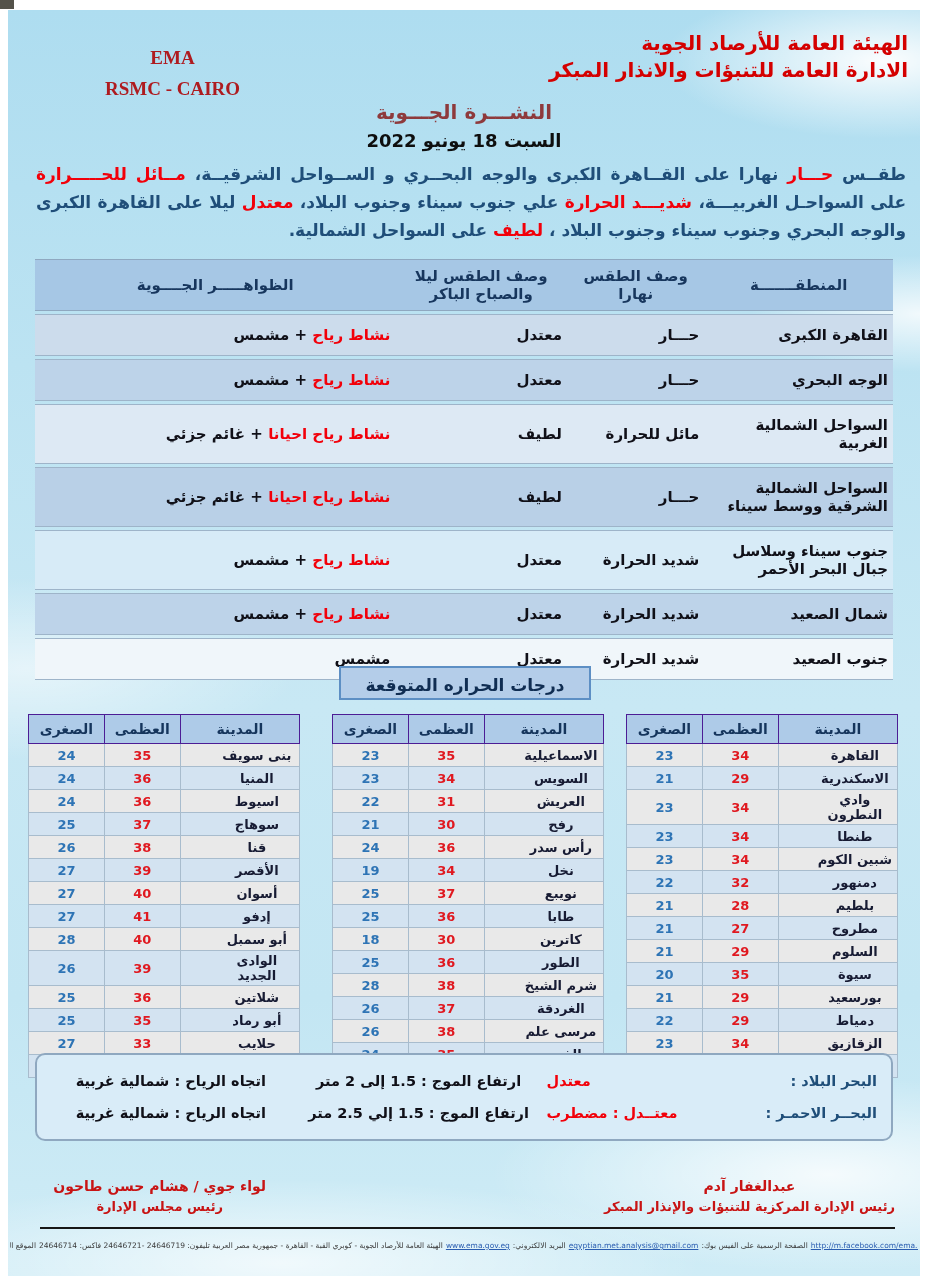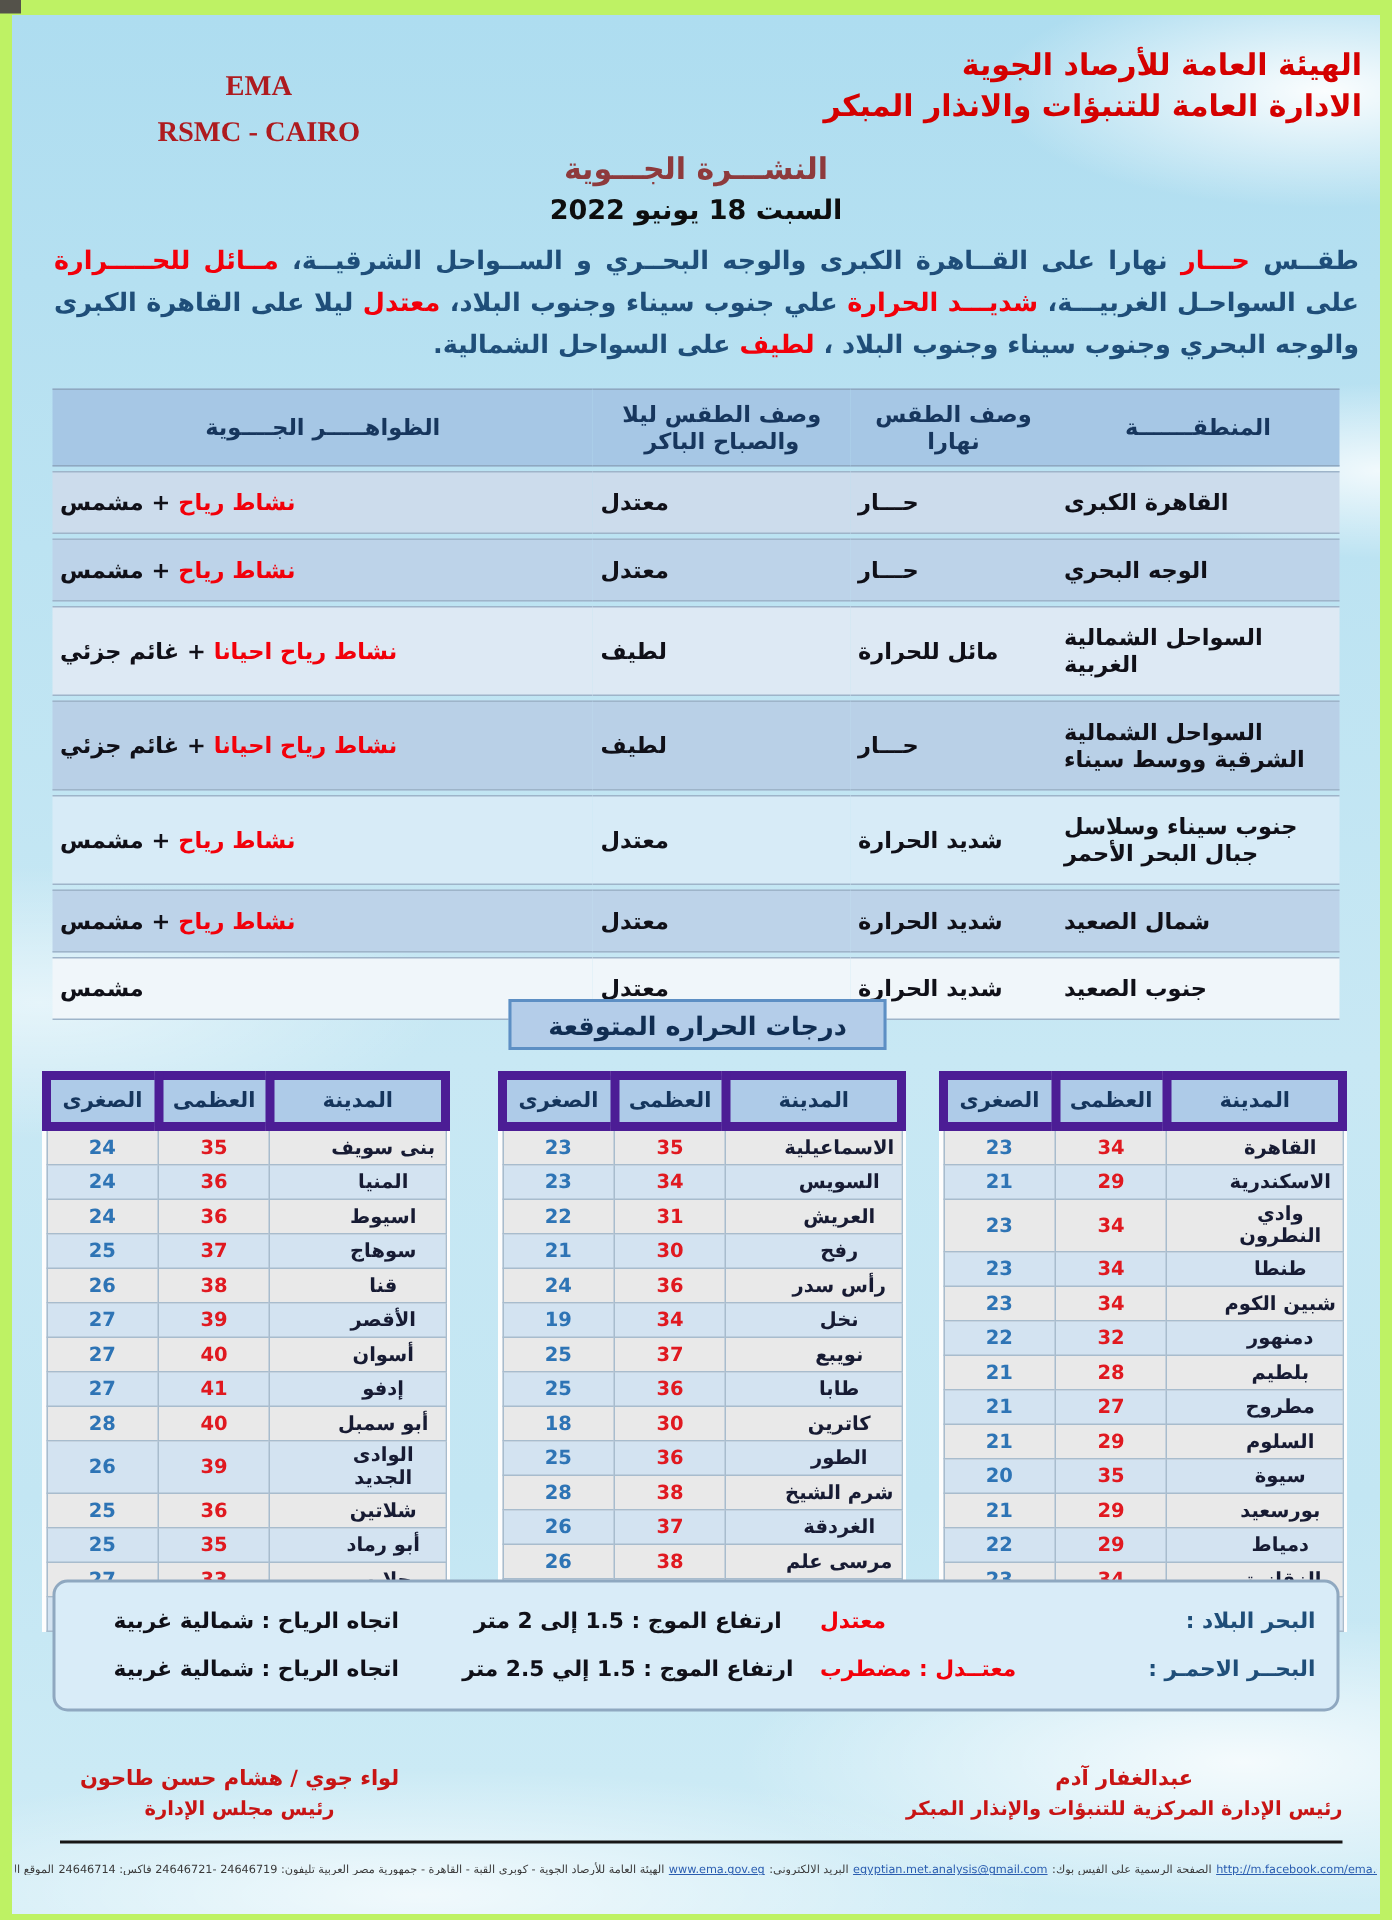--- a/index.html
+++ b/index.html
@@ -1,16 +1,16 @@
 <!DOCTYPE html>
 <html lang="ar"><head>
 <meta charset="utf-8">
 <style>
   html,body{margin:0;padding:0;background:#d9d9d9;}
-  .page{position:relative;width:928px;height:1280px;background:#bef264;overflow:hidden;
+  .page{position:relative;width:928px;height:1280px;background:#ffffff;overflow:hidden;
         font-family:"DejaVu Sans",sans-serif;}
   .corner{position:absolute;left:0;top:0;width:14px;height:9px;background:#54524a;}
   .sky{position:absolute;left:8px;top:10px;width:912px;height:1266px;
     background:
       radial-gradient(ellipse 340px 120px at 96% 4%, rgba(255,255,255,.95), rgba(255,255,255,0) 65%),
       radial-gradient(ellipse 260px 90px at 100% 24%, rgba(255,255,255,.8), rgba(255,255,255,0) 65%),
       radial-gradient(ellipse 420px 140px at 2% 52%, rgba(255,255,255,.55), rgba(255,255,255,0) 65%),
       radial-gradient(ellipse 520px 150px at 90% 92%, rgba(255,255,255,.8), rgba(255,255,255,0) 65%),
       radial-gradient(ellipse 600px 120px at 30% 99%, rgba(255,255,255,.7), rgba(255,255,255,0) 70%),
       linear-gradient(180deg,#aeddf0 0%,#bce3f2 28%,#c8e8f4 55%,#c3e6f3 78%,#cfecf6 100%);}
@@ -25,37 +25,37 @@
     color:#0e0e0e;font-size:18px;font-weight:bold;}
   
   .para{position:absolute;left:36px;right:22px;top:160px;direction:rtl;text-align:justify;
     font-size:17px;font-weight:bold;color:#1f4e79;line-height:28px;}
   .seg-blue{color:#1f4e79;} .seg-red{color:#f2000a;}
   
   .wtable{position:absolute;left:35px;top:256px;width:858px;direction:rtl;
     border-collapse:separate;border-spacing:0 3px;table-layout:fixed;}
   .wtable th{background:#a6c7e5;color:#17365d;font-size:15px;font-weight:bold;
     padding:7px 3px;border-top:1px solid #8fa8c0;border-bottom:1px solid #8fa8c0;}
-  .wtable td{font-size:15px;font-weight:bold;padding:11px 5px;text-align:left;
+  .wtable td{font-size:15px;font-weight:bold;padding:11px 5px;text-align:right;
     border-top:1px solid #9eb4c9;border-bottom:1px solid #9eb4c9;color:#101018;}
   .col-region{width:22%;} .col-day{width:16%;} .col-night{width:20%;} .col-phen{width:42%;}
   .wrow.r1 td{background:#ccdcec;} .wrow.r2 td{background:#bdd3e9;}
   .wrow.r3 td{background:#dde9f4;} .wrow.r4 td{background:#b9d0e7;}
   .wrow.r5 td{background:#d7ebf7;} .wrow.r6 td{background:#bdd3e9;}
   .wrow.r7 td{background:#f0f6fa;}
   .phen-red{color:#f2000a;} .phen-black{color:#101018;}
   
   .theading{position:absolute;left:339px;top:666px;width:252px;height:34px;direction:rtl;
     background:#b4cde9;border:2px solid #5d8fc4;border-radius:0;color:#102d52;
     font-size:17px;font-weight:bold;text-align:center;line-height:34px;box-sizing:border-box;}
   
   .ttable{position:absolute;top:714px;width:272px;border-collapse:collapse;direction:rtl;background:#fdfdfd;}
   #tbl-right{left:626px;} #tbl-middle{left:332px;} #tbl-left{left:28px;}
   .ttable th{background:#aecbe8;color:#15355c;font-size:14px;font-weight:bold;
-    padding:6px 2px;border:6px solid #4c1d95;}
+    padding:6px 2px;border:1px solid #4c1d95;}
   .ttable td{font-size:13px;font-weight:bold;text-align:center;padding:2px;border:1px solid #a8bccd;height:18px;}
   .ttable tbody tr:nth-child(odd) td{background:#e9e9e9;}
   .ttable tbody tr:nth-child(even) td{background:#d3e3f1;}
   .col-city{width:44%;} .col-max{width:28%;} .col-min{width:28%;}
   td.city{color:#171b33;padding-left:36px;} td.tmax{color:#e01920;} td.tmin{color:#2e74b5;}
   
   .sea{position:absolute;left:35px;top:1053px;width:858px;height:88px;direction:rtl;
     background:#d9ecf8;border:2px solid #8fa8c0;border-radius:10px;box-sizing:border-box;
     display:flex;flex-direction:column;justify-content:space-evenly;padding:2px 14px;}
   .sea-row{display:flex;align-items:center;font-weight:bold;font-size:14.5px;}

